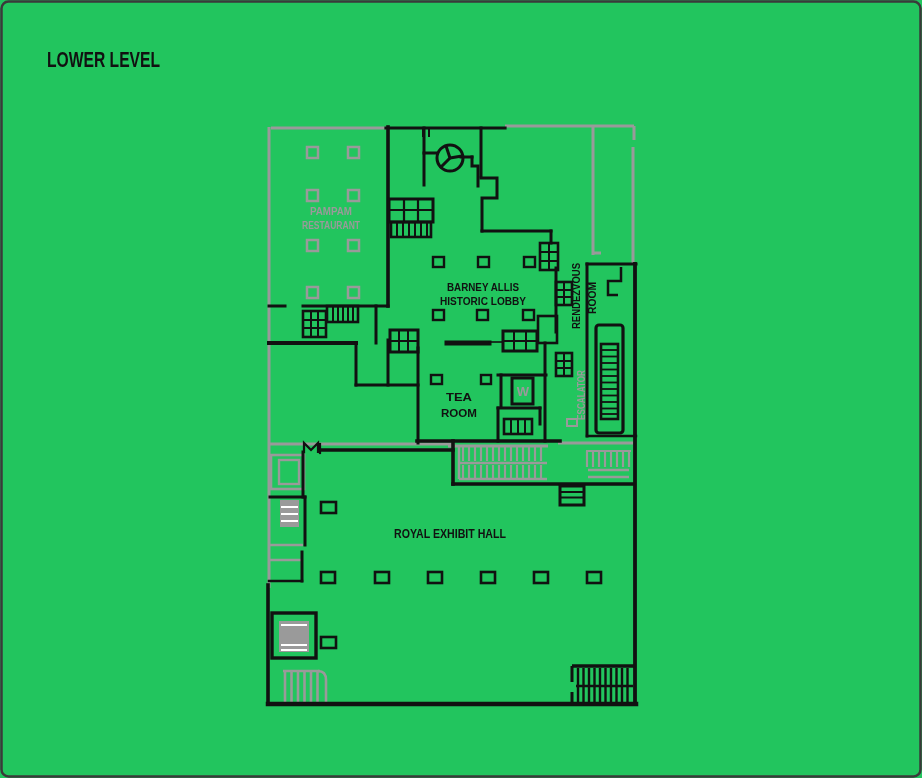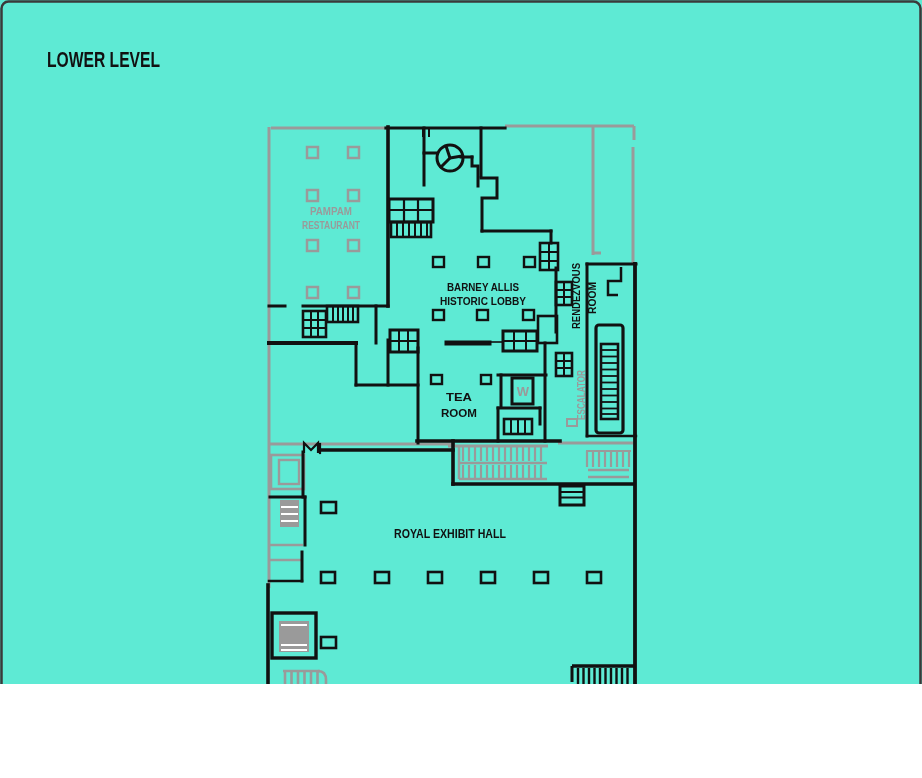--- a/index.html
+++ b/index.html
@@ -1,19 +1,19 @@
 <!DOCTYPE html>
 <html><head>
 <meta charset="utf-8">
 <style>
   html,body{margin:0;padding:0;background:#fff;}
   .page{
     position:relative;
-    width:922px;height:684px;
-    background:#5eead4;
+    width:922px;height:778px;
+    background:#22c55e;
     font-family:"Liberation Sans", sans-serif;
     overflow:hidden;
   }
   svg{position:absolute;left:0;top:0;}
   text{font-family:"Liberation Sans", sans-serif;font-weight:bold;}
   .lbl-black{fill:#111;}
   .lbl-gray{fill:#9a9a9a;}
 </style>
 </head>
 <body>

